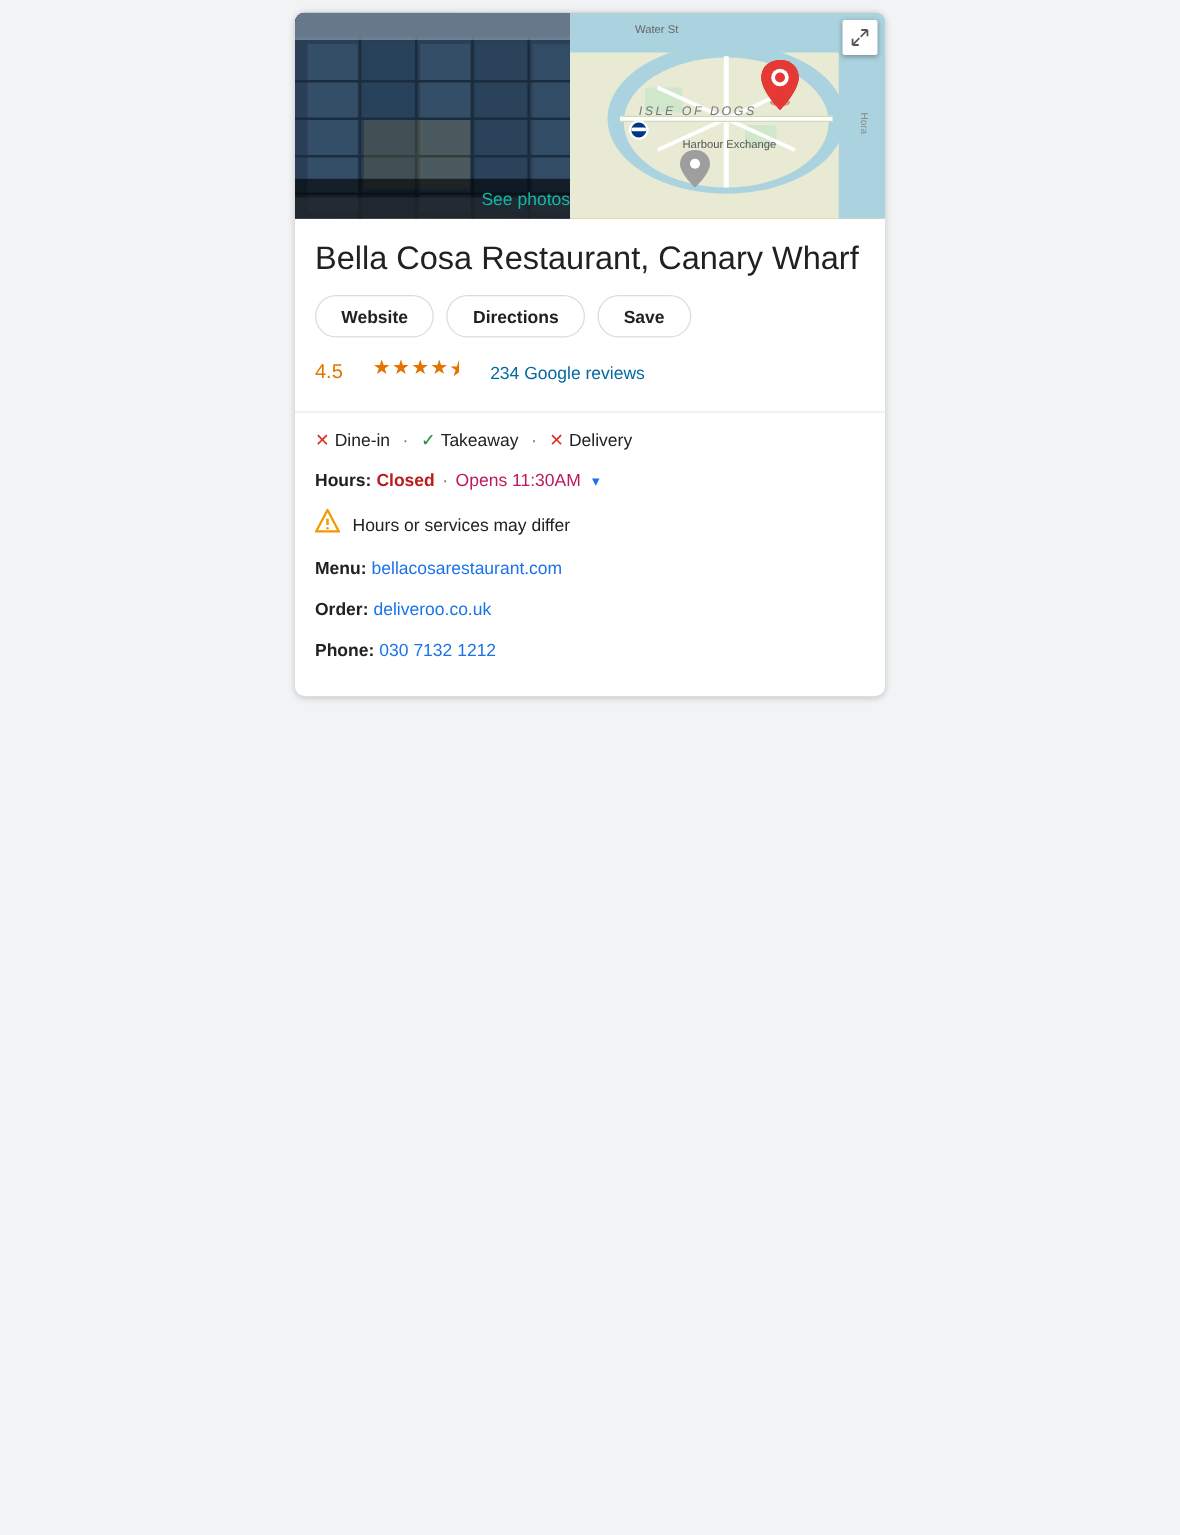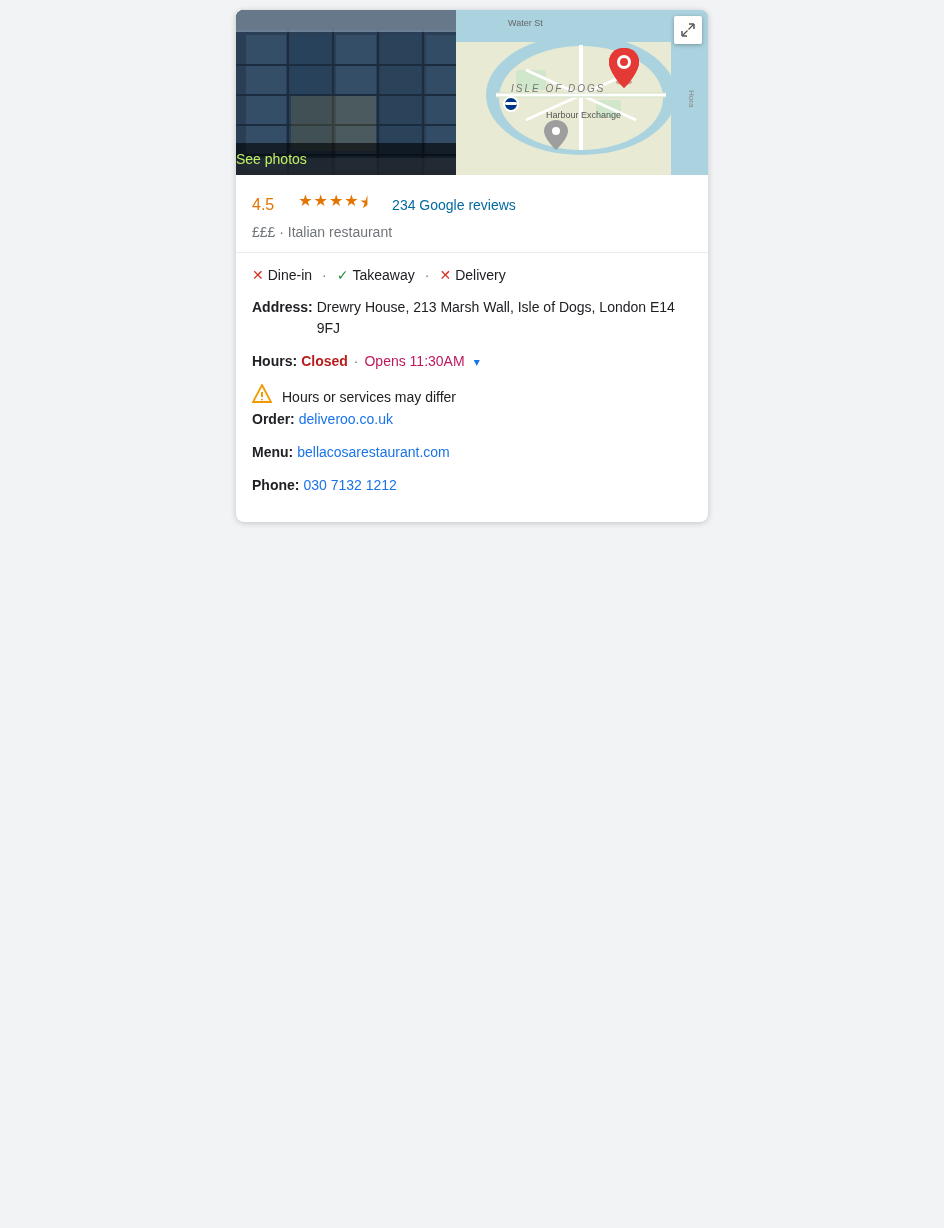--- a/index.html
+++ b/index.html
@@ -57,22 +57,22 @@
         repeating-linear-gradient(
           0deg,
           transparent 0px, transparent 28px,
           rgba(255,255,255,0.05) 28px, rgba(255,255,255,0.05) 30px
         );
     }
     .see-photos-label {
       position: absolute;
       bottom: 0; left: 0; right: 0;
       background: rgba(0,0,0,0.6);
-      color: #bef264;
-      text-align: left;
+      color: #14b8a6;
+      text-align: right;
       padding: 8px 0;
       font-size: 14px;
       font-weight: 400;
     }
     .map-section {
       flex: 1;
       background: #f97316;
       position: relative;
       overflow: hidden;
     }
@@ -219,20 +219,21 @@
     }
     .hours-chevron {
       color: #1a73e8;
       margin-left: 3px;
       font-size: 12px;
     }
     .warning-row {
       display: flex;
       align-items: center;
       gap: 10px;
+      margin-bottom: 12px;
       font-size: 14px;
       color: #202124;
     }
     .warning-icon {
       font-size: 18px;
       color: #f29900;
       flex-shrink: 0;
     }
   </style>
 </head>
@@ -333,35 +334,40 @@
             <line x1="1" y1="13" x2="6" y2="13" stroke="#555" stroke-width="1.5"></line>
             <line x1="7.5" y1="6.5" x2="12.5" y2="1.5" stroke="#555" stroke-width="1.3"></line>
             <line x1="1.5" y1="12.5" x2="6.5" y2="7.5" stroke="#555" stroke-width="1.3"></line>
           </svg>
         </div>
       </div>
     </div>
   </div>
 
   <div class="main-content">
-
+    <h1 class="restaurant-title">Bella Cosa Restaurant, Canary Wharf</h1>
+
+    <div class="action-buttons">
+      <button class="action-btn">Website</button>
+      <button class="action-btn">Directions</button>
+      <button class="action-btn">Save</button>
+    </div>
 
     <div class="rating-row">
       <span class="rating-number">4.5</span>
       <div class="stars">
         <span class="star">★</span>
         <span class="star">★</span>
         <span class="star">★</span>
         <span class="star">★</span>
         <span class="star">⯨</span>
       </div>
       <a class="reviews-link">234 Google reviews</a>
     </div>
 
-    <div class="category-row">£££ · Italian restaurant</div>
   </div>
 
   <div class="divider"></div>
 
   <div class="details-section">
 
     <div class="service-row">
       <span class="service-item">
         <span class="x-icon">✕</span>
         <span>Dine-in</span>
@@ -371,24 +377,20 @@
         <span class="check-icon">✓</span>
         <span>Takeaway</span>
       </span>
       <span class="dot-sep">·</span>
       <span class="service-item">
         <span class="x-icon">✕</span>
         <span>Delivery</span>
       </span>
     </div>
 
-    <div class="info-row">
-      <span class="info-label">Address:</span>
-      <span class="info-value">Drewry House, 213 Marsh Wall, Isle of Dogs, London E14 9FJ</span>
-    </div>
 
     <div class="info-row">
       <span class="info-label">Hours:</span>
       <span style="display:flex;align-items:center;gap:6px;">
         <span class="hours-closed">Closed</span>
         <span style="color:#70757a;">·</span>
         <span class="hours-open-time">Opens 11:30AM</span>
         <span class="hours-chevron" style="color:#1a73e8;cursor:pointer;">▾</span>
       </span>
     </div>
@@ -398,27 +400,27 @@
         <svg width="20" height="20" viewBox="0 0 20 20">
           <path d="M10 1 L19 18 L1 18 Z" fill="none" stroke="#f29900" stroke-width="1.8"></path>
           <line x1="10" y1="8" x2="10" y2="13" stroke="#f29900" stroke-width="2"></line>
           <circle cx="10" cy="15.5" r="1" fill="#f29900"></circle>
         </svg>
       </span>
       <span>Hours or services may differ</span>
     </div>
 
     <div class="info-row">
+      <span class="info-label">Menu:</span>
+      <a class="info-value link">bellacosarestaurant.com</a>
+    </div>
+
+    <div class="info-row">
       <span class="info-label">Order:</span>
       <a class="info-value link">deliveroo.co.uk</a>
-    </div>
-
-    <div class="info-row">
-      <span class="info-label">Menu:</span>
-      <a class="info-value link">bellacosarestaurant.com</a>
     </div>
 
     <div class="info-row">
       <span class="info-label">Phone:</span>
       <a class="info-value link">030 7132 1212</a>
     </div>
   </div>
 </div>
 
 </body></html>

